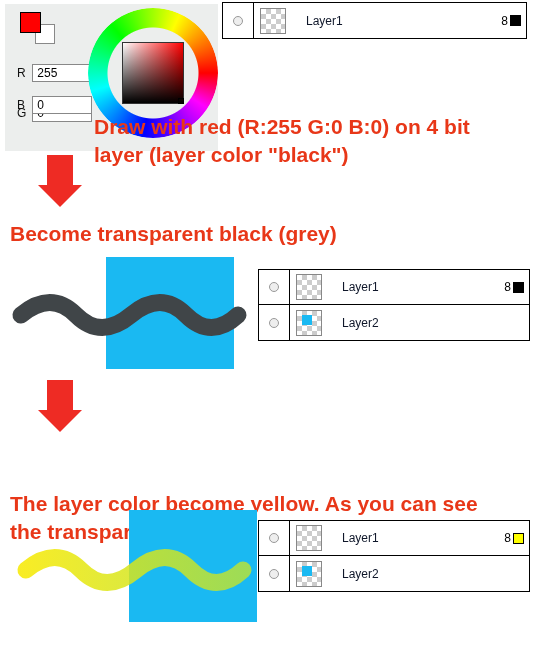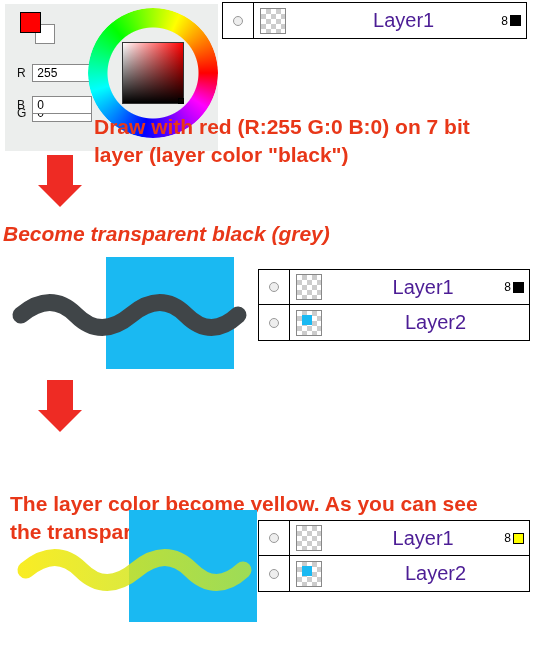--- a/index.html
+++ b/index.html
@@ -87,42 +87,42 @@
       linear-gradient(45deg,#ccc 25%,transparent 25%,transparent 75%,#ccc 75%),
       linear-gradient(45deg,#ccc 25%,#fff 25%,#fff 75%,#ccc 75%);
     background-size:10px 10px;
     background-position:0 0,5px 5px;
     position:relative;
   }
   .thumb .blue-sq{
     position:absolute; left:5px; top:4px; width:10px; height:10px; background:#1ab9f2;
   }
   .layer-name {
-    flex:1; font-size:20px; padding-left:14px; color:#4c1d95;text-align:center;
+    flex:1; font-size:12px; padding-left:14px; color:#0f172a;
   }
   .badge8 {
     font-size:12px; margin-right:2px; color:#000;
   }
   .badge-color {
     width:11px; height:11px; border:1px solid #000; margin-right:5px;
   }
   .lp-sep { width:1px; background:#000; height:100%; }
 
   
   #lp1 { left:222px; top:2px; width:305px; }
   #lp2 { left:258px; top:269px; width:272px; }
   #lp3 { left:258px; top:520px; width:272px; }
 
   
   .redtxt {
     position:absolute; color:#e83718; font-weight:bold;
     font-size:21px; line-height:1.35;
   }
   #t1 { left:94px; top:113px; width:430px; }
-  #t2 { left:3px; top:220px; width:500px;font-style:italic; }
+  #t2 { left:10px; top:220px; width:500px; }
   #t3 { left:10px; top:446px; width:500px;margin-top:44px; }
 
   
   .arrow {
     position:absolute; width:44px;
   }
   .arrow .shaft{
     width:26px; height:30px; background:#ee2b24; margin:0 auto;
   }
   .arrow .head{
@@ -179,21 +179,21 @@
   <div class="layer-row">
     <div class="vis-dot"></div>
     <div class="lp-sep"></div>
     <div class="thumb"></div>
     <div class="layer-name">Layer1</div>
     <span class="badge8">8</span>
     <span class="badge-color" style="background:#000"></span>
   </div>
 </div>
 
-<div id="t1" class="redtxt">Draw with red (R:255 G:0 B:0) on 7 bit layer (layer color "black")</div>
+<div id="t1" class="redtxt">Draw with red (R:255 G:0 B:0) on 4 bit layer (layer color "black")</div>
 <div id="ar1" class="arrow">
   <div class="shaft"></div>
     <div class="head"></div>
 </div>
 <div id="t2" class="redtxt">Become transparent black (grey)</div>
 
 <div id="demo2" class="demo">
   <div class="sq"></div>
   <svg class="stroke" viewBox="0 0 230 70">
     <path d="M5 30 Q 35 5 60 30 T 115 30 T 170 30 T 222 30" fill="none" stroke="#404548" stroke-width="17" stroke-linecap="round"></path>

